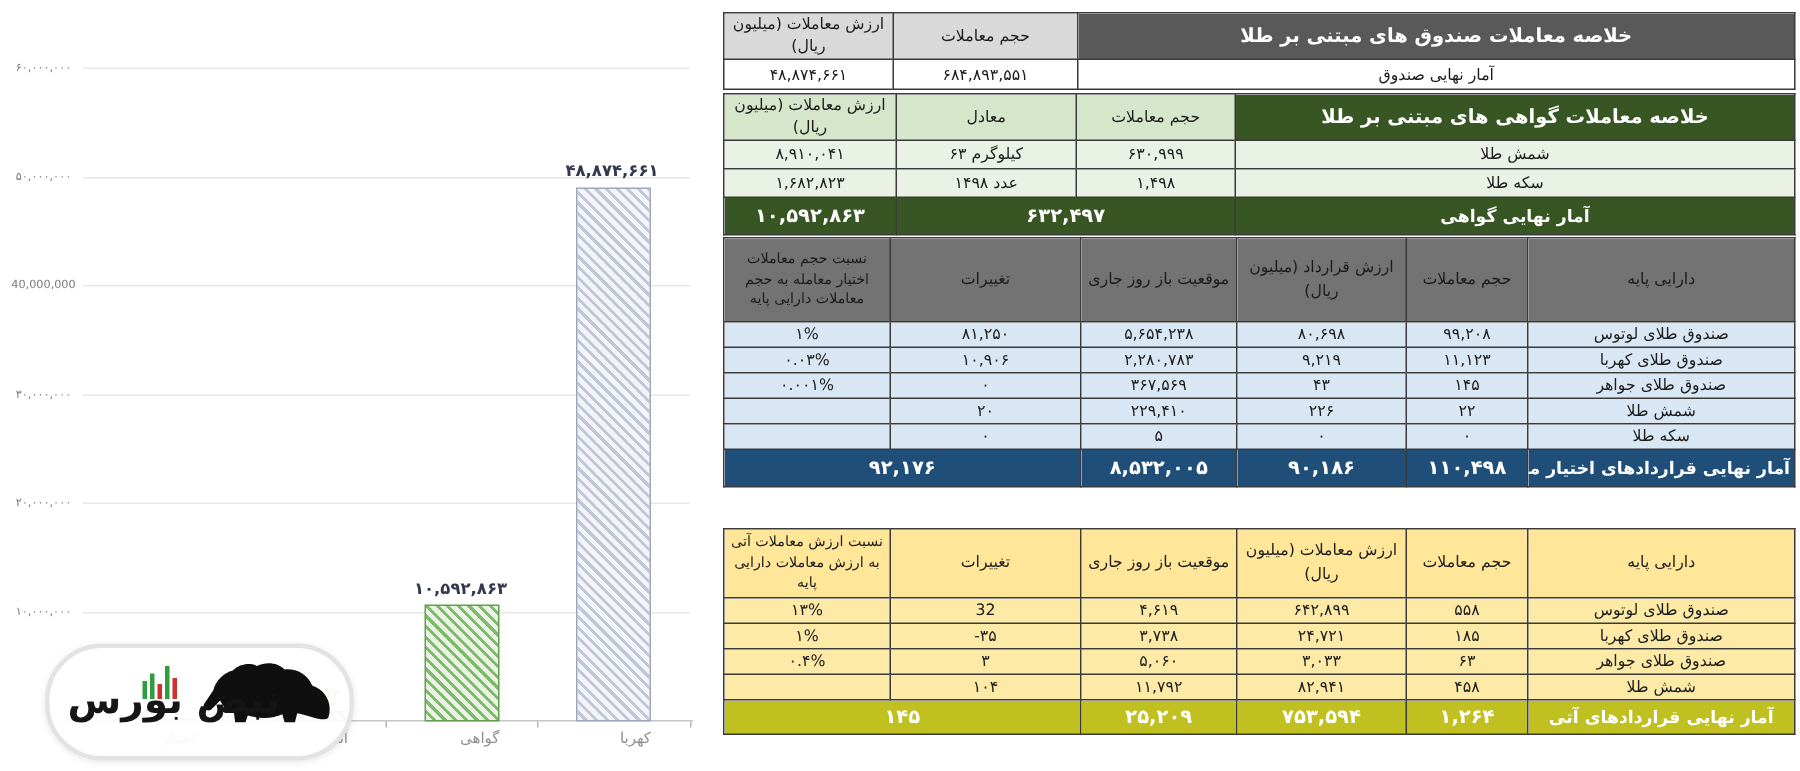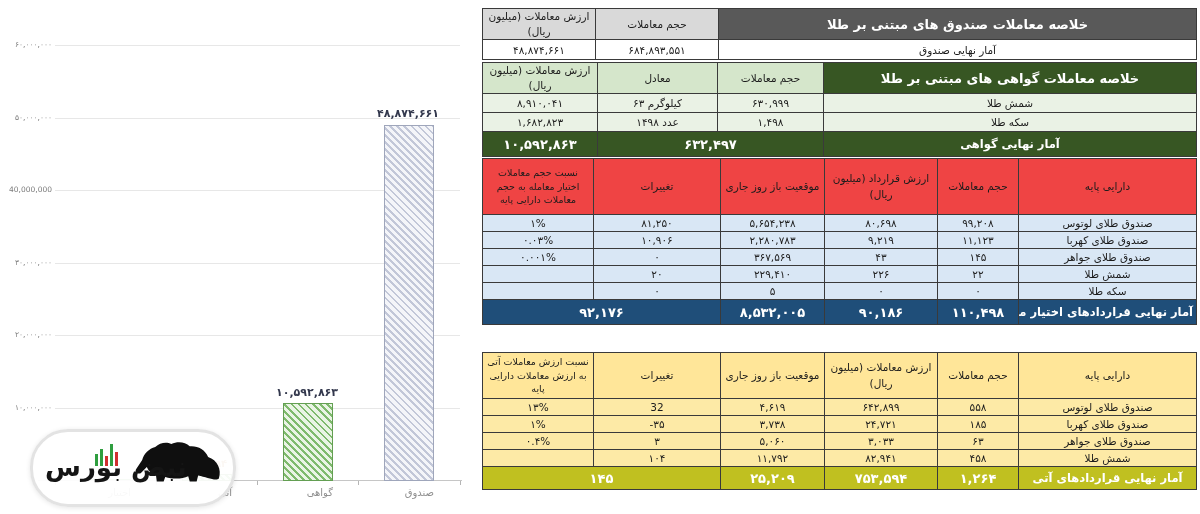--- a/index.html
+++ b/index.html
@@ -7,21 +7,21 @@
        font-family:"DejaVu Sans",sans-serif;}
   .abs{position:absolute;}
   
   .chart-panel{left:22px;top:10px;width:442px;height:494px;background:#fff;
                border:1px solid #dcdcdc;}
   .chart-title{left:60px;top:20px;width:380px;text-align:center;font-size:14.5px;
                font-weight:bold;font-style:italic;color:#b2a235;}
   .gridline{left:55px;width:405px;height:1px;background:#e7e7e7;}
   .x-axis{left:38px;top:480px;width:424px;height:1px;background:#c6c6c6;}
   .x-tick{top:481px;width:1px;height:4px;background:#b5b5b5;}
-  .ytick{left:6px;width:46px;font-size:7.5px;color:#7c7c7c;direction:ltr;text-align:right;}
+  .ytick{left:6px;width:46px;font-size:7.5px;color:#7c7c7c;direction:ltr;text-align:center;}
   .bar{bottom:auto;}
   .bar-gray{background:repeating-linear-gradient(45deg,#f4f5f9 0 3px,#c2c7d8 3px 5px);
             border:1px solid #9fa6bb;}
   .bar-green{background:repeating-linear-gradient(45deg,#eaf4e5 0 3px,#7fba6d 3px 5px);
              border:1px solid #639f52;}
   .bar-label{font-size:11px;font-weight:bold;color:#33384d;text-align:center;direction:ltr;}
   .xlabel{top:487px;width:50px;text-align:right;font-size:10px;color:#8f8f8f;}
   
   .wm{left:30px;top:429px;width:200px;height:72px;border-radius:38px;
       background:rgba(255,255,255,0.94);border:3px solid #e3e3e3;
@@ -36,21 +36,21 @@
                padding:0 3px;font-size:10.5px;color:#1c1c1c;overflow:hidden;}
   .tbl .title-cell{font-size:13px;font-weight:bold;color:#fff;}
   .tbl .foot{font-size:13px;font-weight:bold;color:#fff;}
   .tbl .foot-name{font-size:11.5px;font-weight:bold;color:#fff;white-space:nowrap;}
   .num{direction:ltr;unicode-bidi:isolate;}
   .colhead{font-size:10px;line-height:1.45;}
   
   .t1-head{background:#595959;} .t1-col{background:#d9d9d9;} .t1-row{background:#ffffff;}
   .t2-head{background:#375623;} .t2-col{background:#d5e6cb;color:#203a14;}
   .t2-row{background:#eaf2e5;}
-  .t3-head{background:#1f4e79;} .t3-col{background:#ef4444;color:#1f4466;margin-left:32px;}
+  .t3-head{background:#1f4e79;} .t3-col{background:#737373;color:#1f4466;margin-left:32px;}
   .t3-row{background:#d9e7f5;} .t3-row td{color:#223a52;}
   .t4-head{background:#a8a21f;} .t4-col{background:#ffe699;color:#8a6b08;}
   .t4-row{background:#fdeaa6;} .t4-foot{background:#c0c020;}
 </style>
 </head>
 <body>
 
 <div id="app">
 
 
@@ -79,21 +79,21 @@
   <div class="abs bar bar-green" style="left:283px;top:403px;width:48px;height:76px;"></div>
   <div class="abs bar bar-gray" style="left:384px;top:125px;width:48px;height:354px;"></div>
 
   <div class="abs bar-label" style="left:172px;top:458px;width:70px;color:#b97a3a;font-size:10px;">۷۵۳,۵۹۴</div>
   <div class="abs bar-label" style="left:262px;top:386px;width:90px;">۱۰,۵۹۲,۸۶۳</div>
   <div class="abs bar-label" style="left:363px;top:107px;width:90px;">۴۸,۸۷۴,۶۶۱</div>
 
   <div class="abs xlabel" style="left:81px">اختیار</div>
   <div class="abs xlabel" style="left:182px">آتی</div>
   <div class="abs xlabel" style="left:283px">گواهی</div>
-  <div class="abs xlabel" style="left:384px">صندوق</div>
+  <div class="abs xlabel" style="left:384px">کهربا</div>
 
   <div class="abs wm">
     <svg class="abs wm-bull" width="92" height="62" viewBox="0 0 120 70">
       <path fill="#0f0f0f" d="M112 50 C116 38 110 26 98 22 C94 12 84 7 74 8 C68 2 58 1 50 5
         C44 2 35 3 29 9 C21 11 14 18 12 26 L4 38 C2 42 6 45 10 43 L18 35
         C20 40 24 44 30 46 L31 54 40 54 42 48 C52 51 64 51 72 47 L74 54 83 54 85 46
         C96 48 108 54 112 50 Z"></path>
     </svg>
     <div class="abs wm-text">نبض بورس</div>
     <div class="abs" style="left:62px;top:12px;width:30px;height:26px;">

